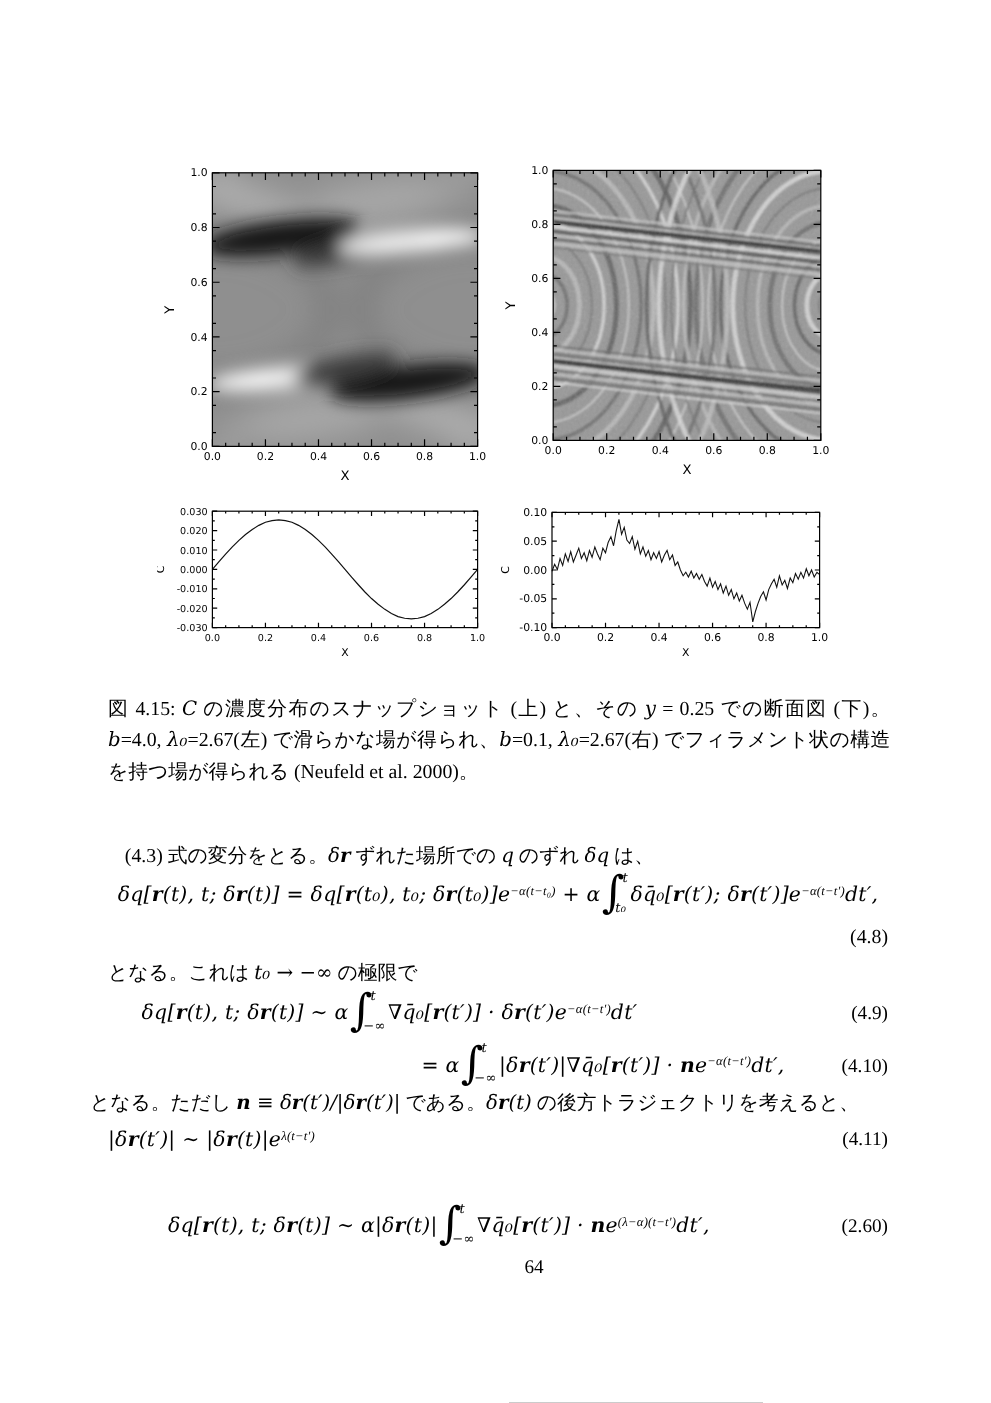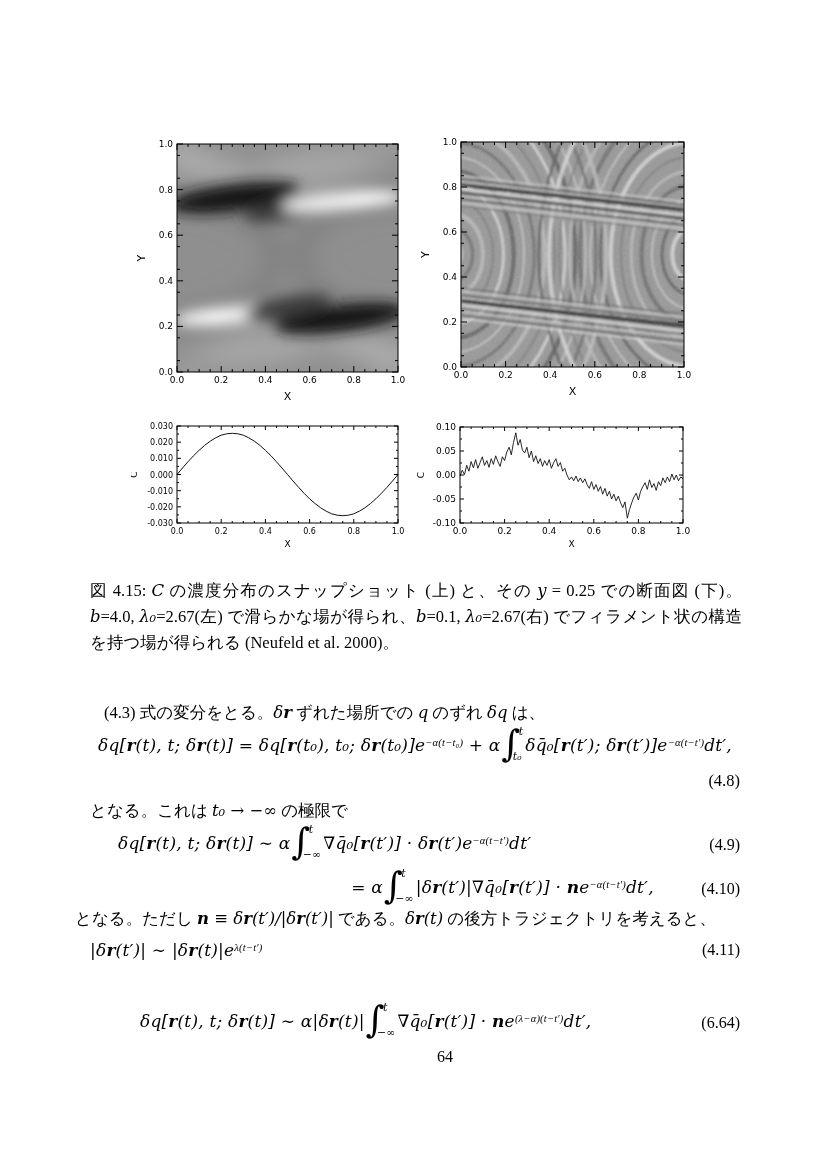--- a/index.html
+++ b/index.html
@@ -531,18 +531,18 @@
 
 
   <div class="eqrow" style="top:1000px;">
     <span class="eq" style="margin-left:50px;">δq[<span class="mbv">r</span>(t), t; δ<span class="mbv">r</span>(t)] ∼ α|δ<span class="mbv">r</span>(t)|<span class="int">
           <span class="int-s">∫</span>
           <span class="int-l">
             <span class="up">t</span>
             <span class="lo">−∞</span>
           </span>
         </span>∇q̄₀[<span class="mbv">r</span>(t′)] · <span class="mbv">n</span>e<sup>(λ−α)(t−t′)</sup>dt′,</span>
-    <span class="eqno">(6.64)</span>
+    <span class="eqno">(2.60)</span>
   </div>
 
   <div class="pageno" style="top:1048px;padding-left:32px;">64</div>
 
 </div>
 
 </body></html>

